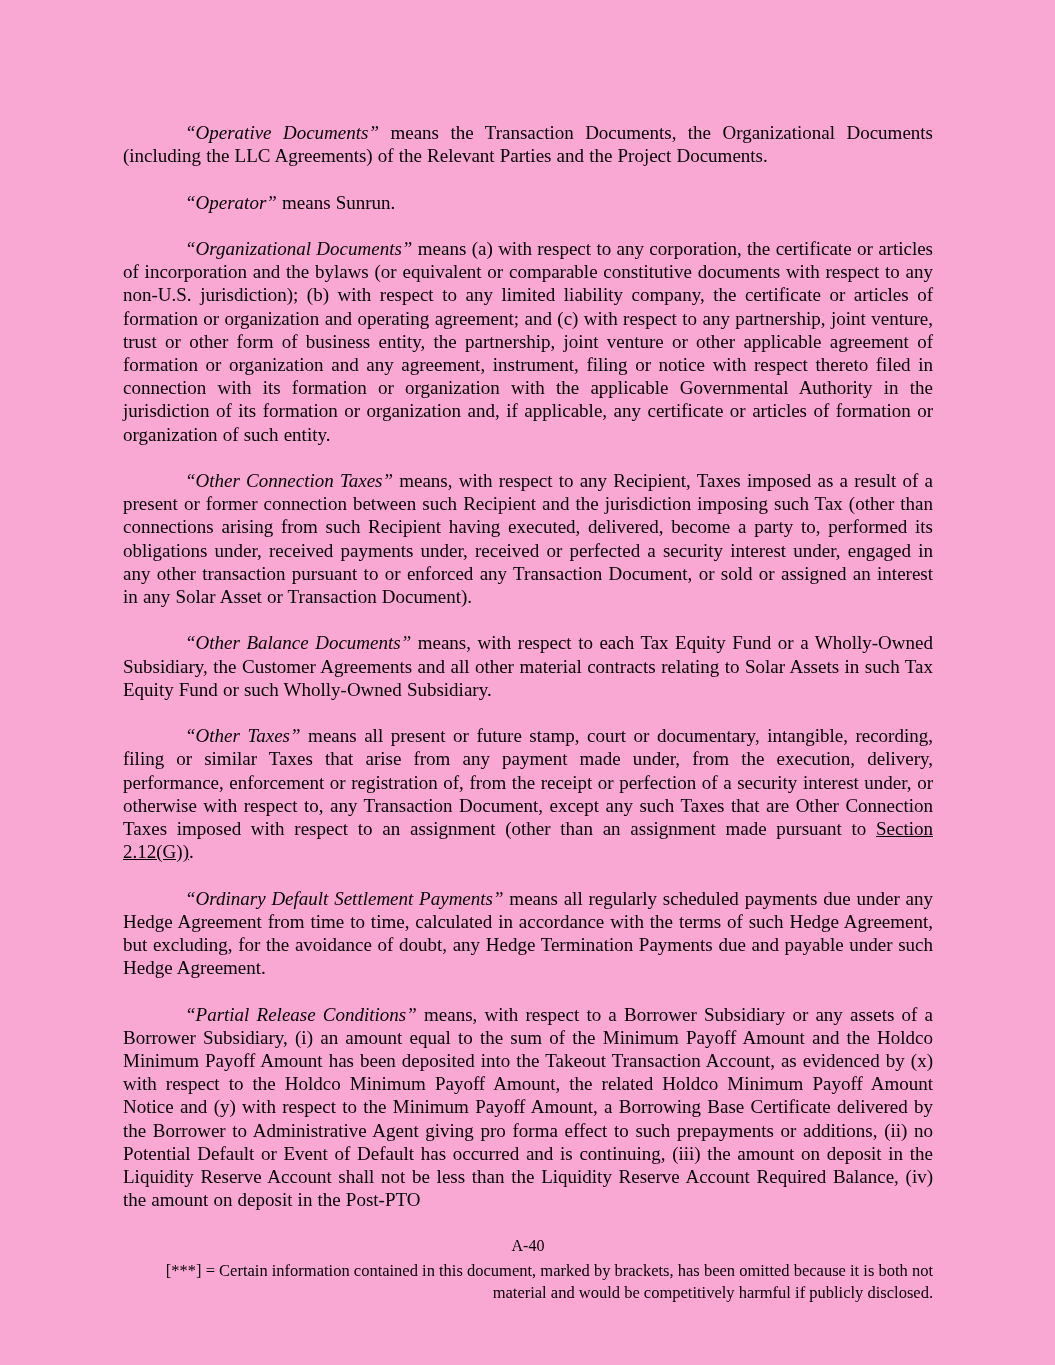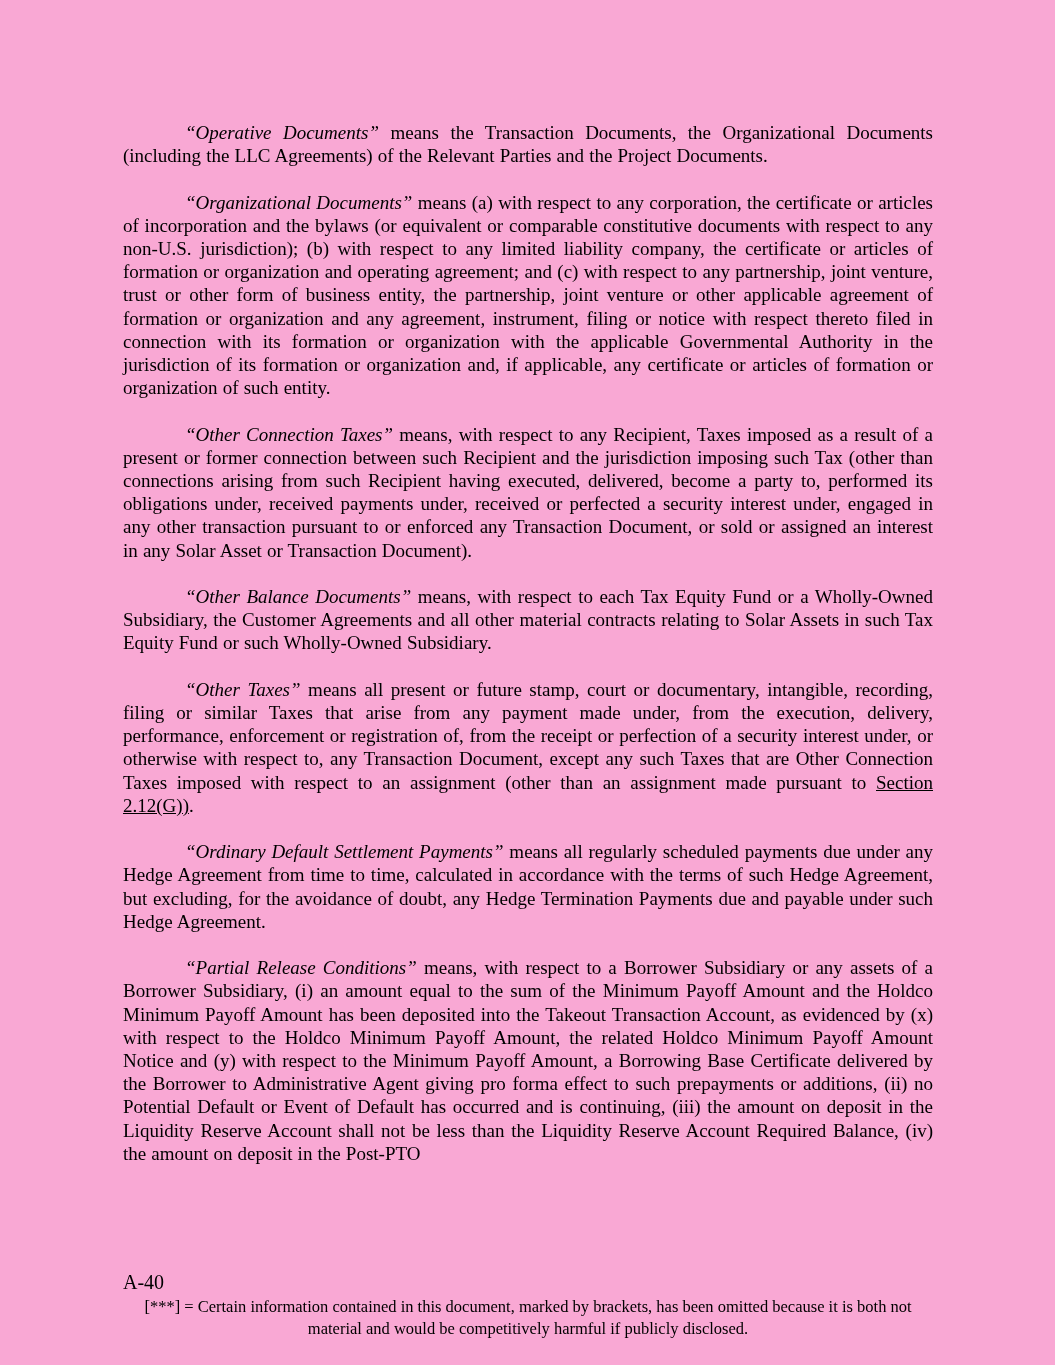--- a/index.html
+++ b/index.html
@@ -31,38 +31,38 @@
   }
   .term { font-style: italic; }
   .uline { text-decoration: underline; }
   .footer {
     position: absolute;
     left: 123px;
     width: 810px;
     top: 1234px;
   }
   .page-number {
-    font-size: 20px;
+    font-size: 16px;
     line-height: 24px;
-    text-align: left;
-    margin-top: 36px;
+    text-align: center;
   }
   .footnote {
     font-size: 16.5px;
     line-height: 22px;
-    text-align: center;
+    text-align: right;
     margin-top: 2px;
   }
 </style>
 </head>
 <body>
 
 <div class="page">
   <div class="content">
       <p class="para"><span class="term">“Operative Documents”</span><span> means the Transaction Documents, the Organizational Documents (including the LLC Agreements) of the Relevant Parties and the Project Documents.</span></p>
+      <p class="para"><span class="term">“Operator”</span><span> means Sunrun.</span></p>
       <p class="para"><span class="term">“Organizational Documents”</span><span> means (a) with respect to any corporation, the certificate or articles of incorporation and the bylaws (or equivalent or comparable constitutive documents with respect to any non-U.S. jurisdiction); (b) with respect to any limited liability company, the certificate or articles of formation or organization and operating agreement; and (c) with respect to any partnership, joint venture, trust or other form of business entity, the partnership, joint venture or other applicable agreement of formation or organization and any agreement, instrument, filing or notice with respect thereto filed in connection with its formation or organization with the applicable Governmental Authority in the jurisdiction of its formation or organization and, if applicable, any certificate or articles of formation or organization of such entity.</span></p>
       <p class="para"><span class="term">“Other Connection Taxes”</span><span> means, with respect to any Recipient, Taxes imposed as a result of a present or former connection between such Recipient and the jurisdiction imposing such Tax (other than connections arising from such Recipient having executed, delivered, become a party to, performed its obligations under, received payments under, received or perfected a security interest under, engaged in any other transaction pursuant to or enforced any Transaction Document, or sold or assigned an interest in any Solar Asset or Transaction Document).</span></p>
       <p class="para"><span class="term">“Other Balance Documents”</span><span> means, with respect to each Tax Equity Fund or a Wholly-Owned Subsidiary, the Customer Agreements and all other material contracts relating to Solar Assets in such Tax Equity Fund or such Wholly-Owned Subsidiary.</span></p>
       <p class="para"><span class="term">“Other Taxes”</span><span> means all present or future stamp, court or documentary, intangible, recording, filing or similar Taxes that arise from any payment made under, from the execution, delivery, performance, enforcement or registration of, from the receipt or perfection of a security interest under, or otherwise with respect to, any Transaction Document, except any such Taxes that are Other Connection Taxes imposed with respect to an assignment (other than an assignment made pursuant to </span><span class="uline">Section 2.12(G))</span><span>.</span></p>
       <p class="para"><span class="term">“Ordinary Default Settlement Payments”</span><span> means all regularly scheduled payments due under any Hedge Agreement from time to time, calculated in accordance with the terms of such Hedge Agreement, but excluding, for the avoidance of doubt, any Hedge Termination Payments due and payable under such Hedge Agreement.</span></p>
       <p class="para"><span class="term">“Partial Release Conditions”</span><span> means, with respect to a Borrower Subsidiary or any assets of a Borrower Subsidiary, (i) an amount equal to the sum of the Minimum Payoff Amount and the Holdco Minimum Payoff Amount has been deposited into the Takeout Transaction Account, as evidenced by (x) with respect to the Holdco Minimum Payoff Amount, the related Holdco Minimum Payoff Amount Notice and (y) with respect to the Minimum Payoff Amount, a Borrowing Base Certificate delivered by the Borrower to Administrative Agent giving pro forma effect to such prepayments or additions, (ii) no Potential Default or Event of Default has occurred and is continuing, (iii) the amount on deposit in the Liquidity Reserve Account shall not be less than the Liquidity Reserve Account Required Balance, (iv) the amount on deposit in the Post-PTO</span></p>
     </div>
   <div class="footer">
     <div class="page-number">A-40</div>
     <div class="footnote">[***] = Certain information contained in this document, marked by brackets, has been omitted because it is both not material and would be competitively harmful if publicly disclosed.</div>

